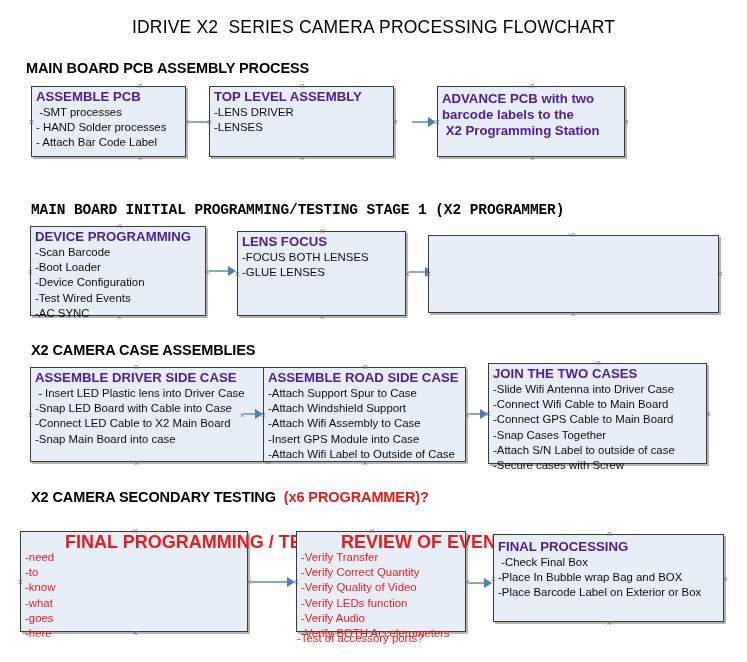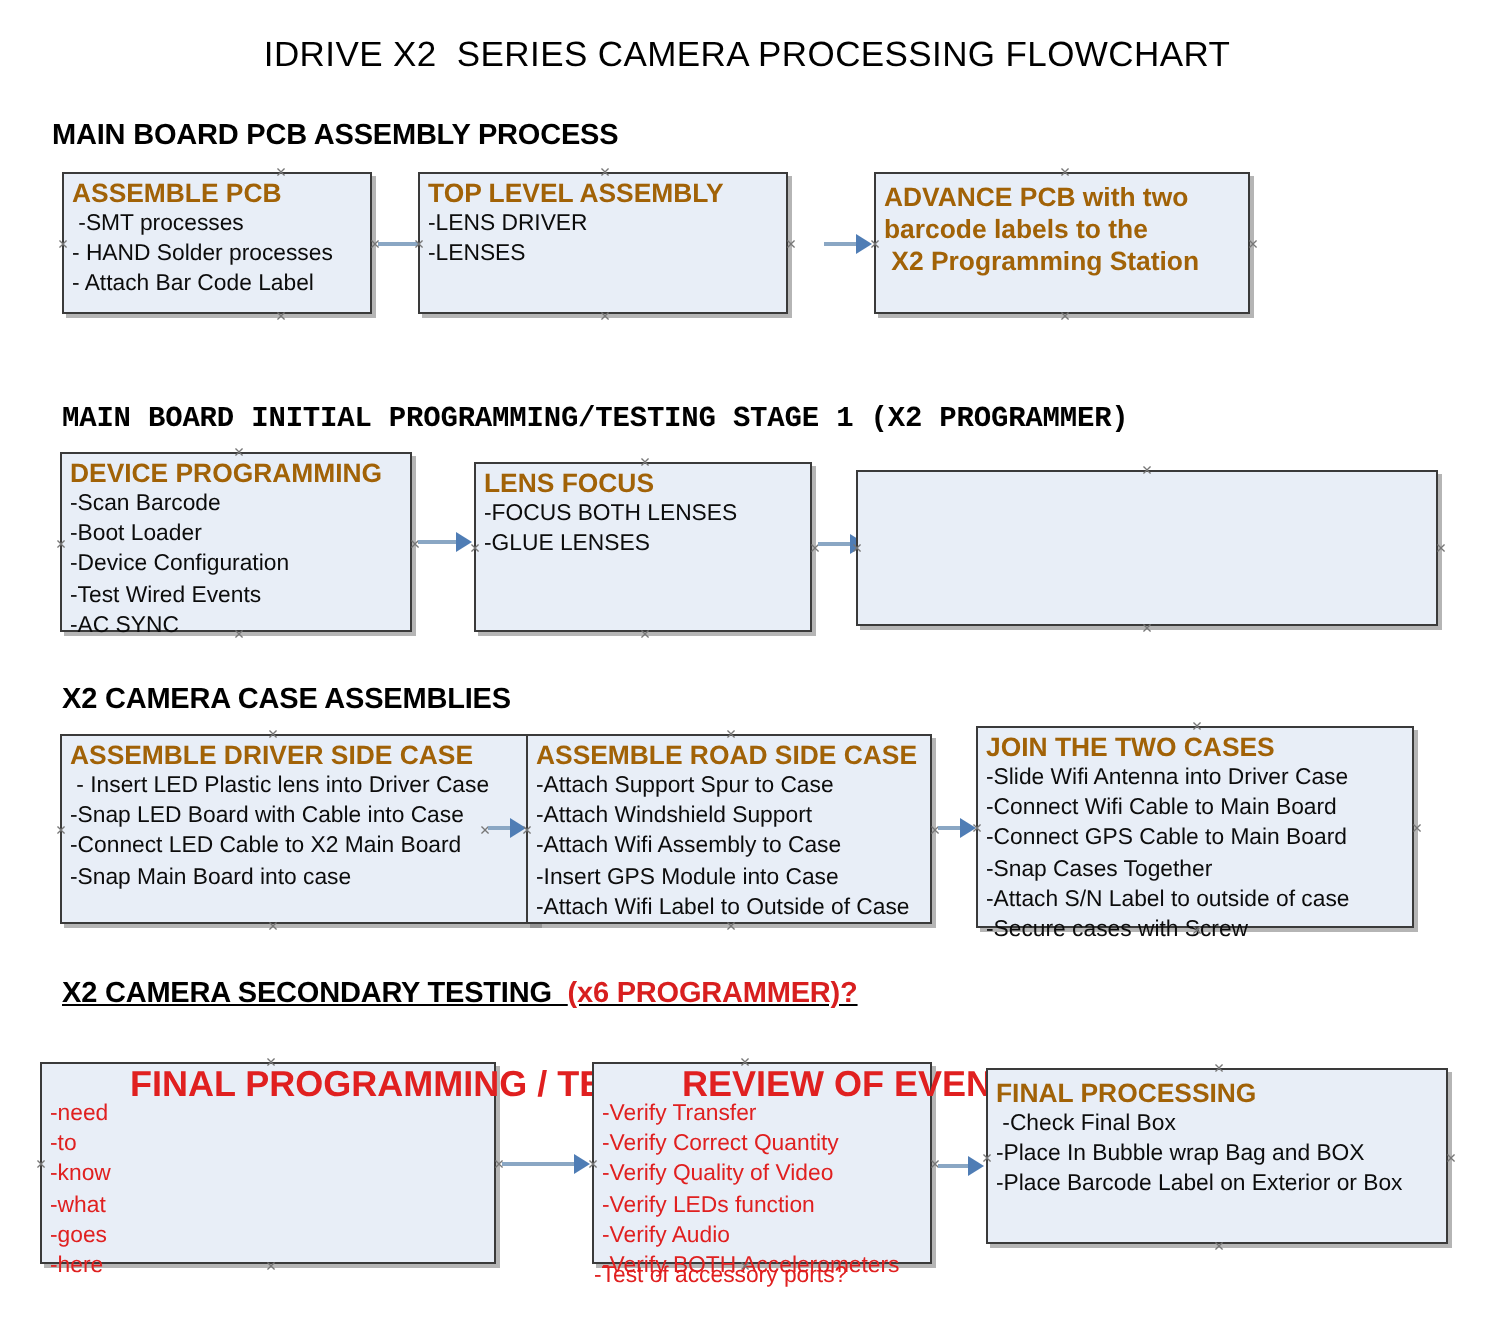--- a/index.html
+++ b/index.html
@@ -60,21 +60,21 @@
   }
   .node .body {
     position: absolute;
     left: 4px;
     top: 2px;
     right: 2px;
   }
   .node .hdr {
     font-size: 13.2px;
     font-weight: bold;
-    color: #a16207;
+    color: #4c1d95;
     line-height: 16px;
     white-space: pre;
   }
   .node .ln {
     font-size: 11.4px;
     color: #0c0c0c;
     line-height: 15.2px;
     white-space: pre;
   }
   .node.red .hdr { color: #e02020; }
@@ -259,21 +259,21 @@
       <div class="ln">-Snap Cases Together</div>
       <div class="ln">-Attach S/N Label to outside of case</div>
       <div class="ln">-Secure cases with Screw</div>
     </div>
     <span class="xmark" style="left:106px; top:-4px;"></span>
     <span class="xmark" style="left:-4px; top:47px;"></span>
     <span class="xmark" style="left:106px; top:98px;"></span>
     <span class="xmark" style="left:216px; top:47px;"></span>
   </div>
 
-  <div class="section-title" style="left:31px; top:489px;text-decoration:underline;"><span>X2 CAMERA SECONDARY TESTING  </span><span class="accent">(x6 PROGRAMMER)?</span></div>
+  <div class="section-title" style="left:31px; top:489px;"><span>X2 CAMERA SECONDARY TESTING  </span><span class="accent">(x6 PROGRAMMER)?</span></div>
 
   <div class="node red" style="left:20px; top:531px; width:228px; height:101px;">
     <div class="body">
       <div class="hdr big">FINAL PROGRAMMING / TESTING</div>
       <div class="ln">-need</div>
       <div class="ln">-to</div>
       <div class="ln">-know</div>
       <div class="ln">-what</div>
       <div class="ln">-goes</div>
       <div class="ln">-here</div>

